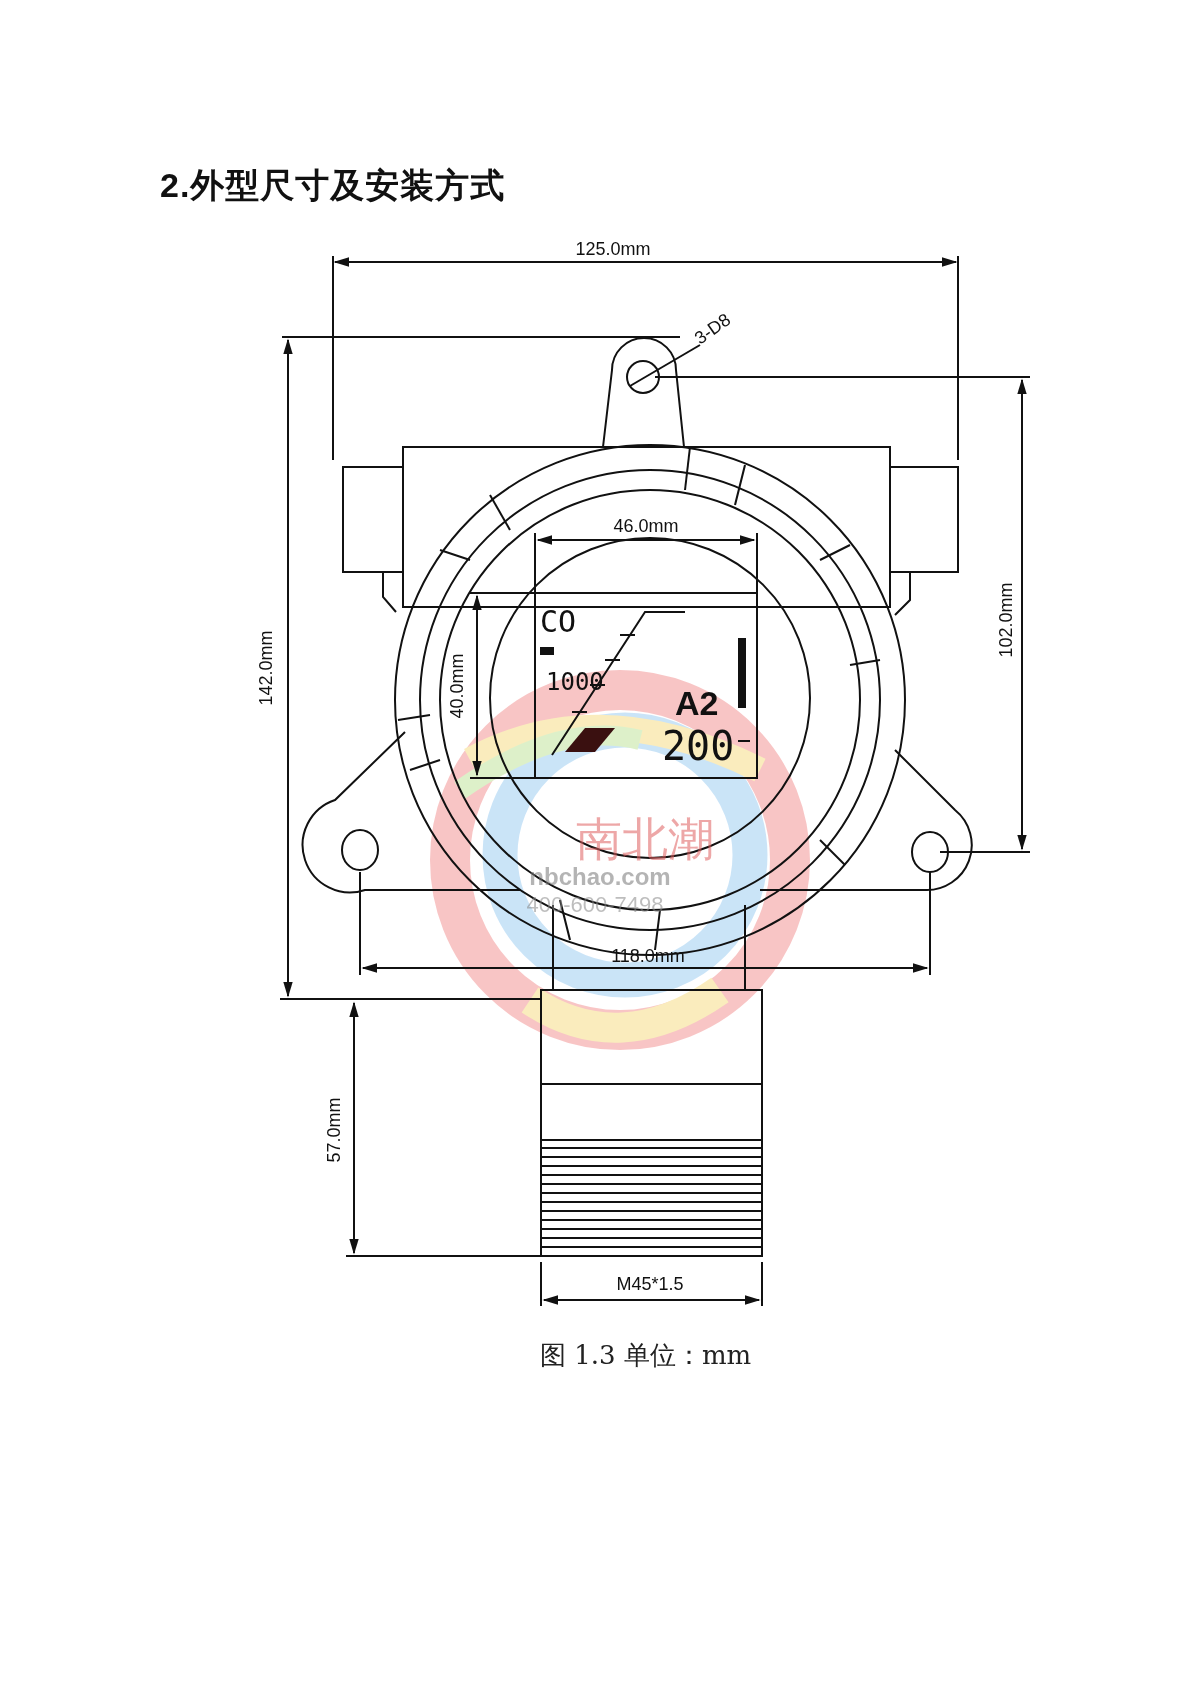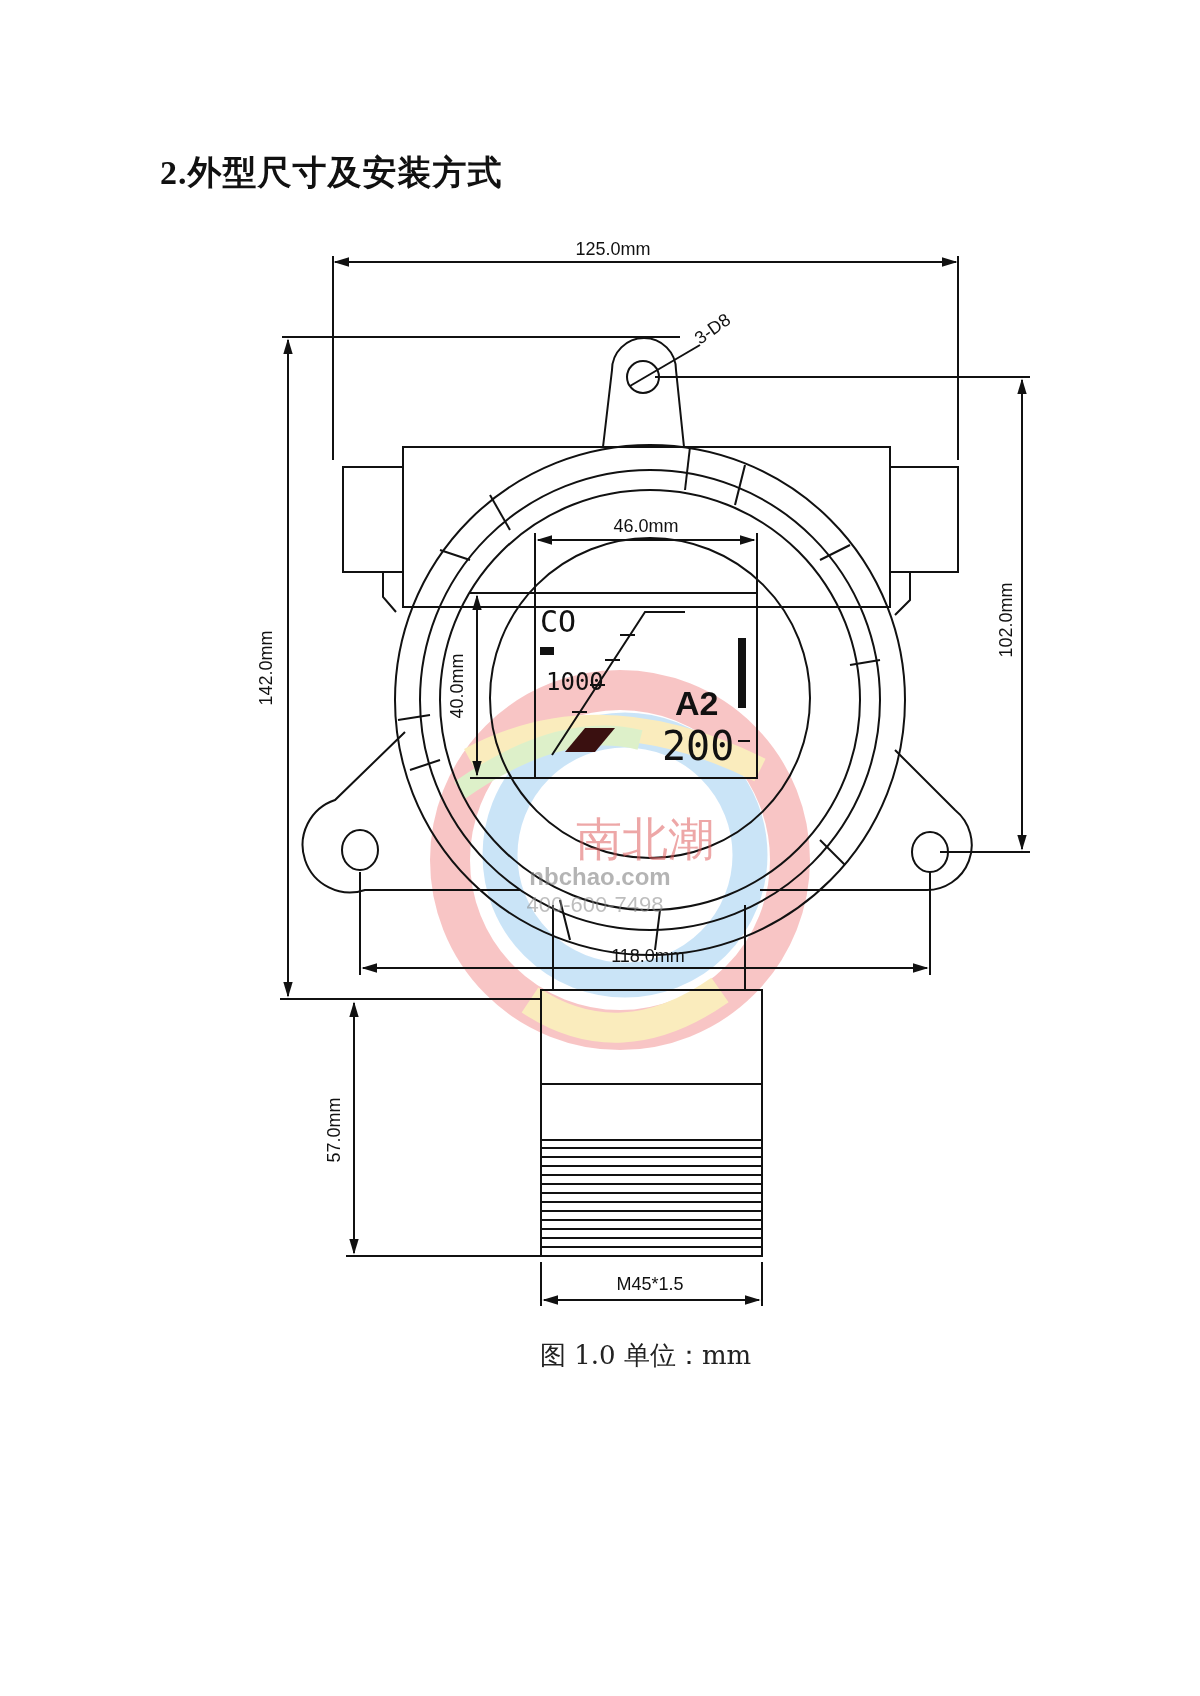--- a/index.html
+++ b/index.html
@@ -1,17 +1,17 @@
 <!DOCTYPE html>
 <html><head>
 <meta charset="utf-8">
 <style>
   html, body { margin:0; padding:0; background:#ffffff; }
   body { width:1200px; height:1696px; position:relative; overflow:hidden; font-family:"DejaVu Serif", serif; }
-  .title { position:absolute; left:160px; top:150px; font-size:34px; font-weight:bold; color:#111; font-family:Liberation Serif, serif; letter-spacing:1px; }
+  .title { position:absolute; left:160px; top:163px; font-size:34px; font-weight:bold; color:#111; font-family:Liberation Sans, sans-serif; letter-spacing:1px; }
   .caption { position:absolute; left:540px; top:1338px; font-size:26px; color:#222; font-family:"DejaVu Serif", serif; }
   svg.drawing { position:absolute; left:0; top:0; }
   .dim { font-family:"Liberation Sans", sans-serif; font-size:18px; fill:#111; }
   .ln { stroke:#111; stroke-width:2; fill:none; }
   .lcd-text { font-family:"DejaVu Sans Mono", monospace; fill:#111; }
 </style>
 </head>
 <body>
 
 <div class="title">2.外型尺寸及安装方式</div>
@@ -161,13 +161,13 @@
     <text class="dim" x="650" y="1290" text-anchor="middle">M45*1.5</text>
   </g>
 
   <g opacity="0.55">
     <text x="645" y="855" text-anchor="middle" font-family="DejaVu Serif, serif" font-size="46" fill="#e06060">南北潮</text>
     <text x="600" y="885" text-anchor="middle" font-family="Liberation Sans, sans-serif" font-size="24" font-weight="bold" fill="#777">nbchao.com</text>
     <text x="595" y="912" text-anchor="middle" font-family="Liberation Sans, sans-serif" font-size="22" fill="#888">400-600-7498</text>
   </g>
 </svg>
 
-<div class="caption">图 1.0 单位：mm</div>
+<div class="caption">图 1.3 单位：mm</div>
 
 </body></html>

